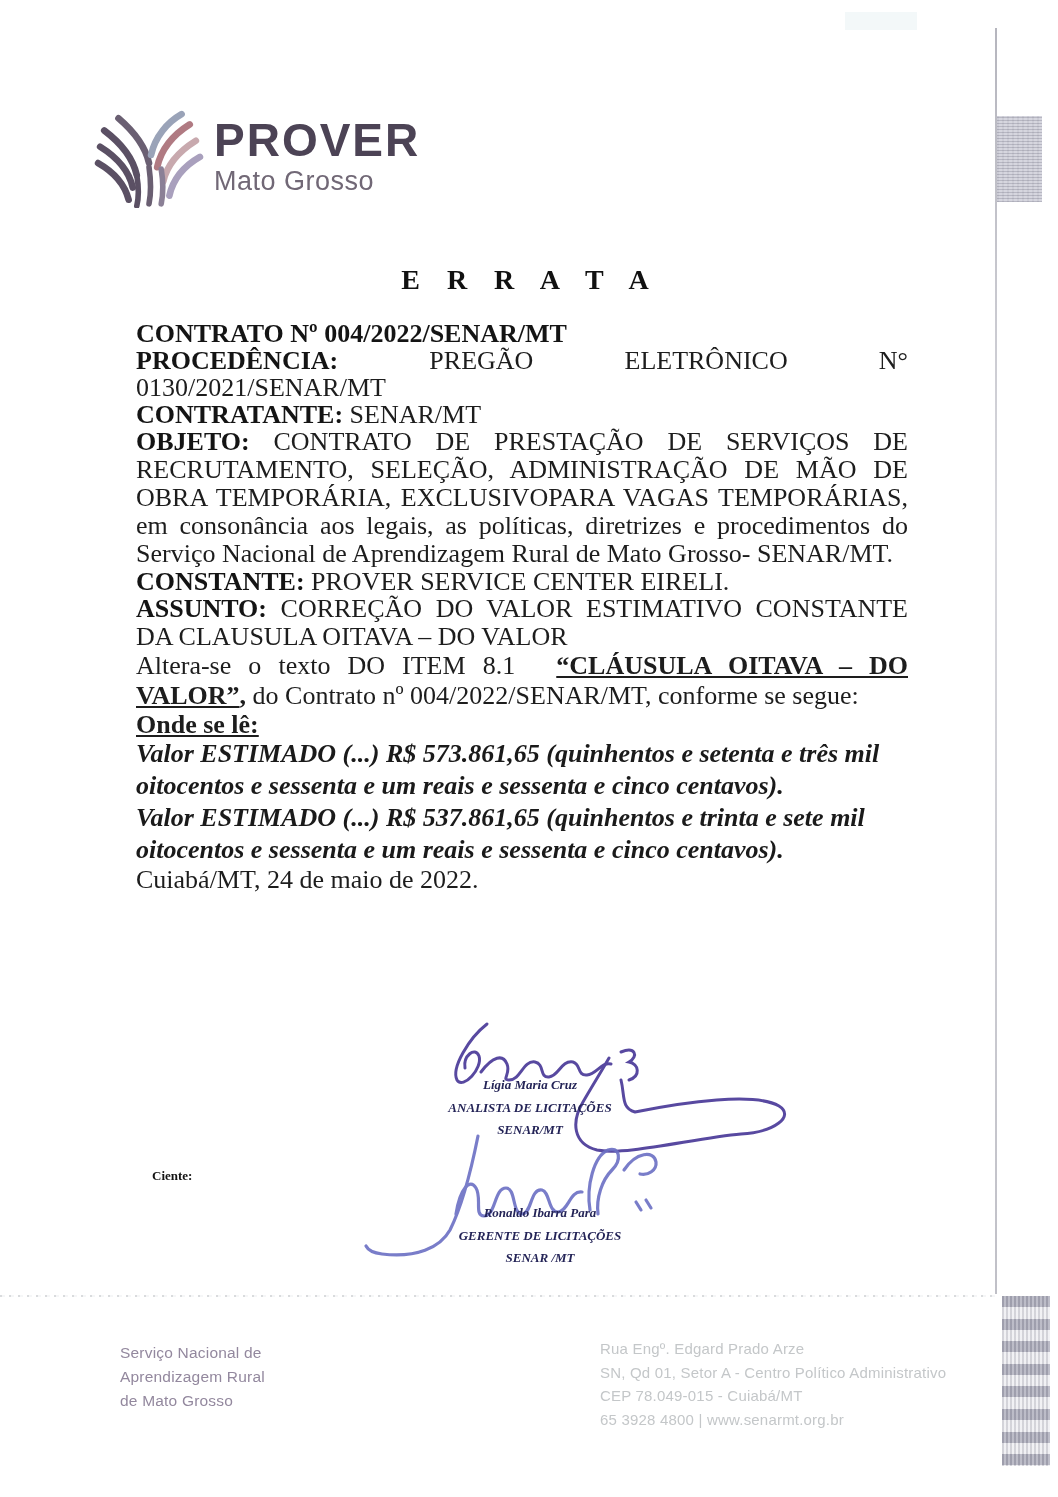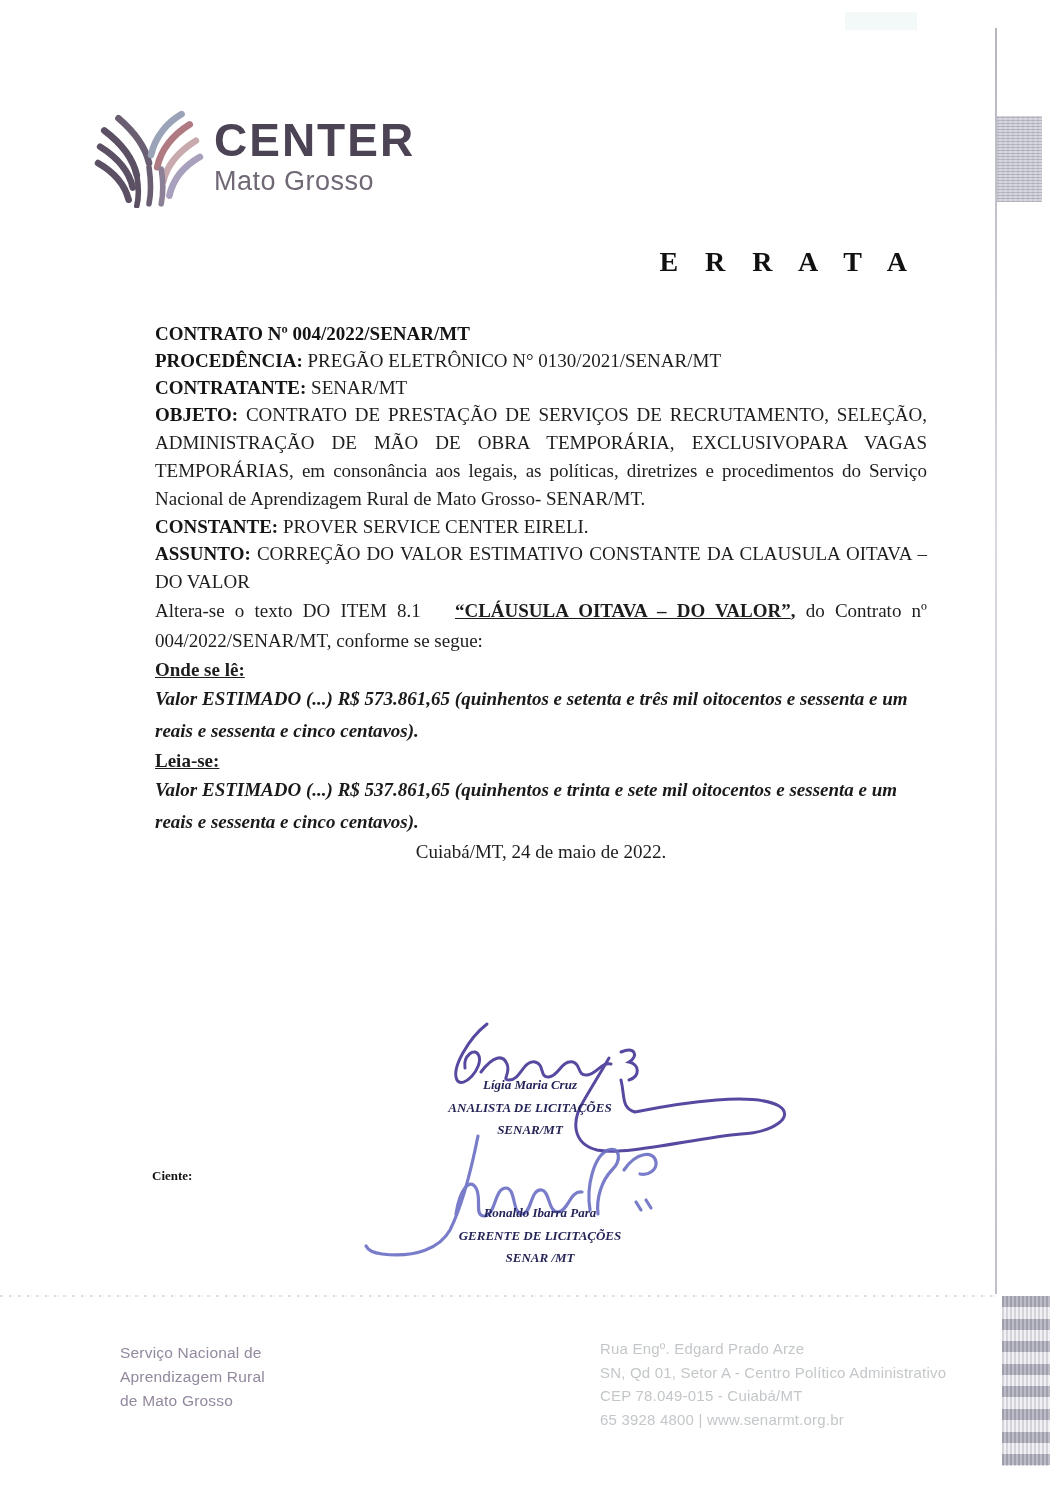--- a/index.html
+++ b/index.html
@@ -13,38 +13,38 @@
     overflow:hidden;
   }
   
   .logo{position:absolute;left:92px;top:108px;display:flex;align-items:flex-start;}
   .logo-mark{width:112px;height:100px;}
   .logo-text{margin-left:10px;margin-top:8px;font-family:"Liberation Sans",sans-serif;}
   .logo-brand{font-size:46px;font-weight:bold;color:#4c4355;letter-spacing:2px;line-height:48px;}
   .logo-region{font-size:27px;color:#716876;line-height:30px;margin-top:2px;letter-spacing:0.5px;}
   
   .doc-title{
-    position:absolute;left:143px;top:246px;width:772px;
-    text-align:right;font-size:28px;font-weight:bold;color:#111;
+    position:absolute;left:143px;top:264px;width:772px;
+    text-align:center;font-size:28px;font-weight:bold;color:#111;
     letter-spacing:8px;word-spacing:4px;
   }
   
-  .body-block{position:absolute;left:155px;top:320px;width:772px;font-size:19px;color:#1d1d1d;}
+  .body-block{position:absolute;left:136px;top:320px;width:772px;font-size:26px;color:#1d1d1d;}
   .body-block p{margin:0;}
   .p-field{line-height:27px;margin-top:12px;text-align:justify;}
   .p-first{margin-top:0;}
   .p-wide{line-height:28px;}
   .p-altera{margin-top:15px;line-height:30px;text-align:justify;}
   .lbl{font-weight:bold;color:#141414;}
   .bold{font-weight:bold;}
   .bu{font-weight:bold;text-decoration:underline;margin-left:24px;}
   .p-head{margin-top:20px;font-weight:bold;text-decoration:underline;line-height:27px;}
   .p-quote{margin-top:13px;margin-left:57px;line-height:32px;font-weight:bold;font-style:italic;color:#1a1a1a;}
   .p-closing{margin-top:17px;line-height:30px;text-align:justify;}
-  .p-date{margin-top:22px;text-align:center;line-height:27px;}
+  .p-date{margin-top:22px;text-align:left;line-height:27px;}
   
   .sig-text{position:absolute;text-align:center;font-size:13px;font-style:italic;font-weight:bold;color:#242457;line-height:22.5px;}
   .sig1-text{left:315px;top:1074px;width:430px;}
   .sig2-text{left:320px;top:1202px;width:440px;}
   .sig-svg{position:absolute;pointer-events:none;}
   .sig1-svg{left:425px;top:1016px;}
   .sig2-svg{left:338px;top:1126px;}
   .ciente{position:absolute;left:152px;top:1168px;font-size:13px;font-weight:bold;color:#141414;}
   
   .footer-rule{
@@ -101,21 +101,21 @@
         <path d="M88 6 C74 14 62 28 58 46" stroke="#9aa3b8"></path>
         <path d="M96 16 C80 26 68 40 64 58" stroke="#b07a82"></path>
         <path d="M102 32 C86 42 74 54 70 72" stroke="#c8a9ae"></path>
         <path d="M106 48 C92 56 80 68 76 86" stroke="#a9a0bd"></path>
         <path d="M44 66 C46 78 46 88 44 96" stroke="#5b5064" stroke-width="5.5"></path>
         <path d="M56 58 C58 72 58 84 56 94" stroke="#6a5f72" stroke-width="5.5"></path>
         <path d="M68 60 C70 72 70 84 68 94" stroke="#8b8096" stroke-width="5.5"></path>
       </g>
     </svg>
     <div class="logo-text">
-      <div class="logo-brand">CENTER</div>
+      <div class="logo-brand">PROVER</div>
       <div class="logo-region">Mato Grosso</div>
     </div>
   </div>
 
   <div class="doc-title">E R R A T A</div>
 
   <div class="body-block">
 
     <p class="p-field p-first"><span class="lbl">CONTRATO Nº 004/2022/SENAR/MT</span></p>
 
@@ -143,21 +143,20 @@
       <span class="lbl">ASSUNTO:</span>
       <span>CORREÇÃO DO VALOR ESTIMATIVO CONSTANTE DA CLAUSULA OITAVA – DO VALOR</span>
     </p>
 
     <p class="p-altera"><span>Altera-se o texto DO ITEM 8.1 </span><span class="bu">“CLÁUSULA OITAVA – DO VALOR”</span><span class="bold">,</span><span> do Contrato nº 004/2022/SENAR/MT, conforme se segue:</span></p>
 
     <p class="p-head">Onde se lê:</p>
 
     <p class="p-quote">Valor ESTIMADO (...) R$ 573.861,65 (quinhentos e setenta e três mil oitocentos e sessenta e um reais e sessenta e cinco centavos).</p>
 
-    <p class="p-head">Leia-se:</p>
 
     <p class="p-quote">Valor ESTIMADO (...) R$ 537.861,65 (quinhentos e trinta e sete mil oitocentos e sessenta e um reais e sessenta e cinco centavos).</p>
 
 
     <p class="p-date">Cuiabá/MT, 24 de maio de 2022.</p>
   </div>
 
   <svg class="sig-svg sig1-svg" width="380" height="155" viewBox="0 0 380 155">
     <g fill="none" stroke="#4a3a99" stroke-width="3" stroke-linecap="round" opacity="0.92">
       <path d="M62 8 C44 22 26 52 32 64 C38 74 58 52 54 40 C50 30 38 40 40 52"></path>

